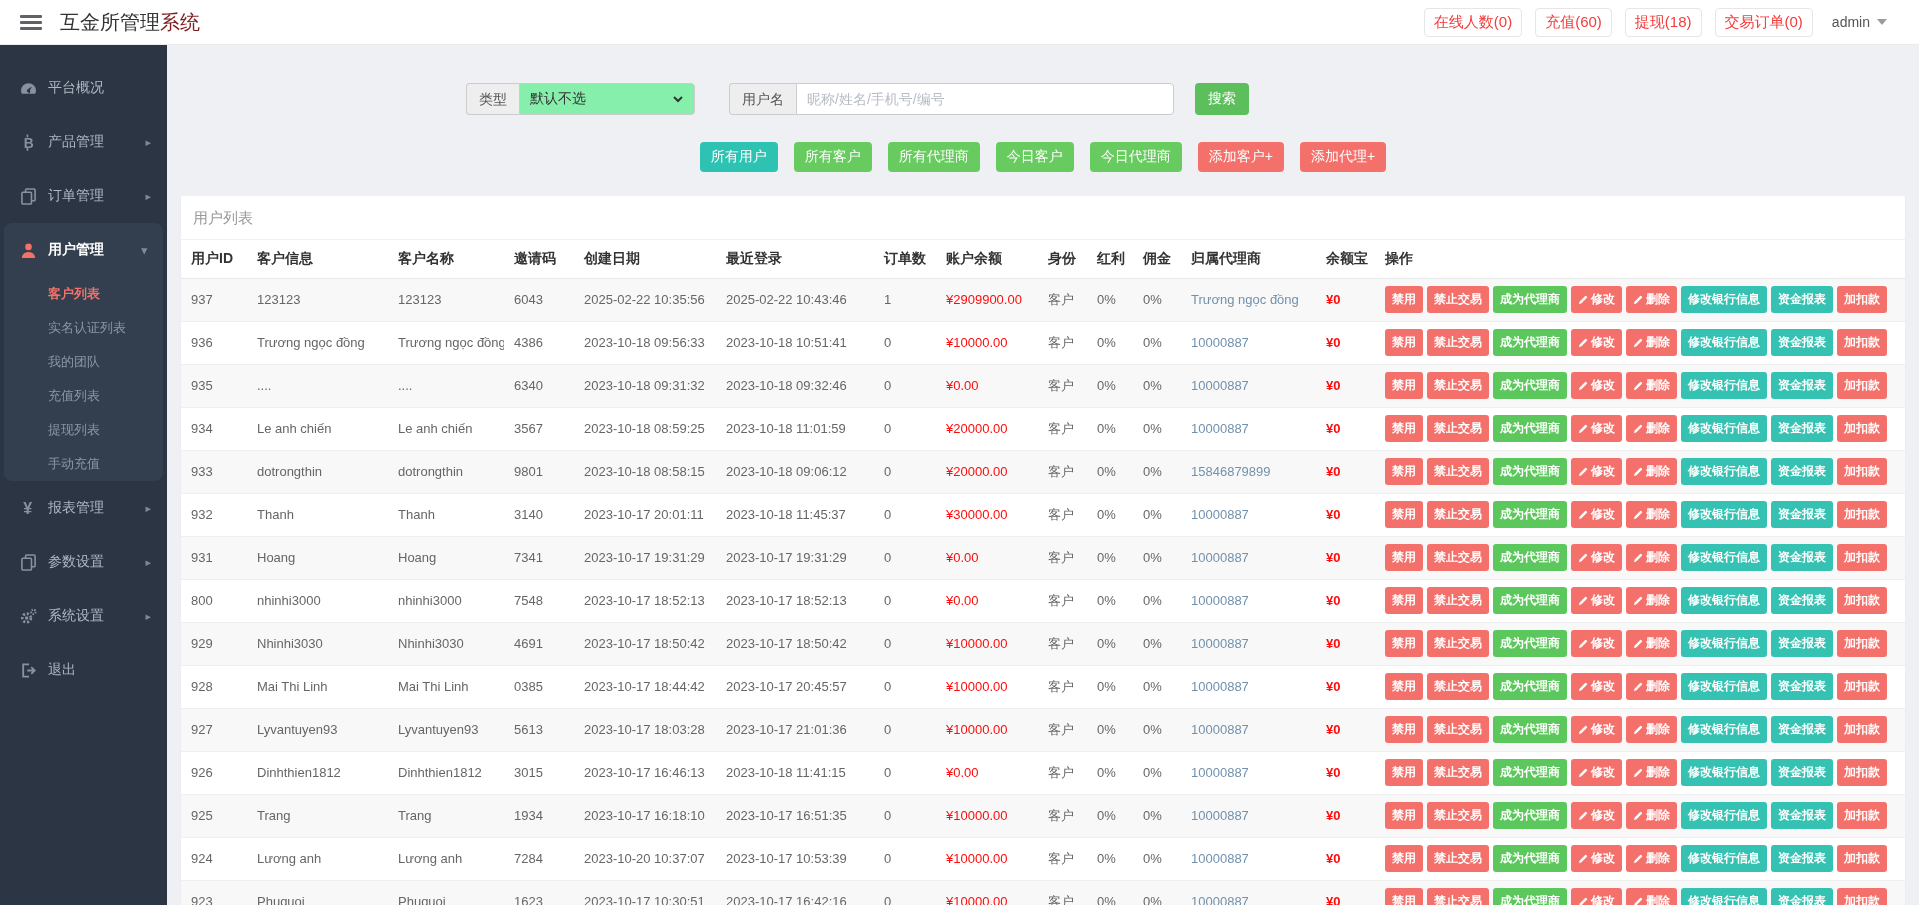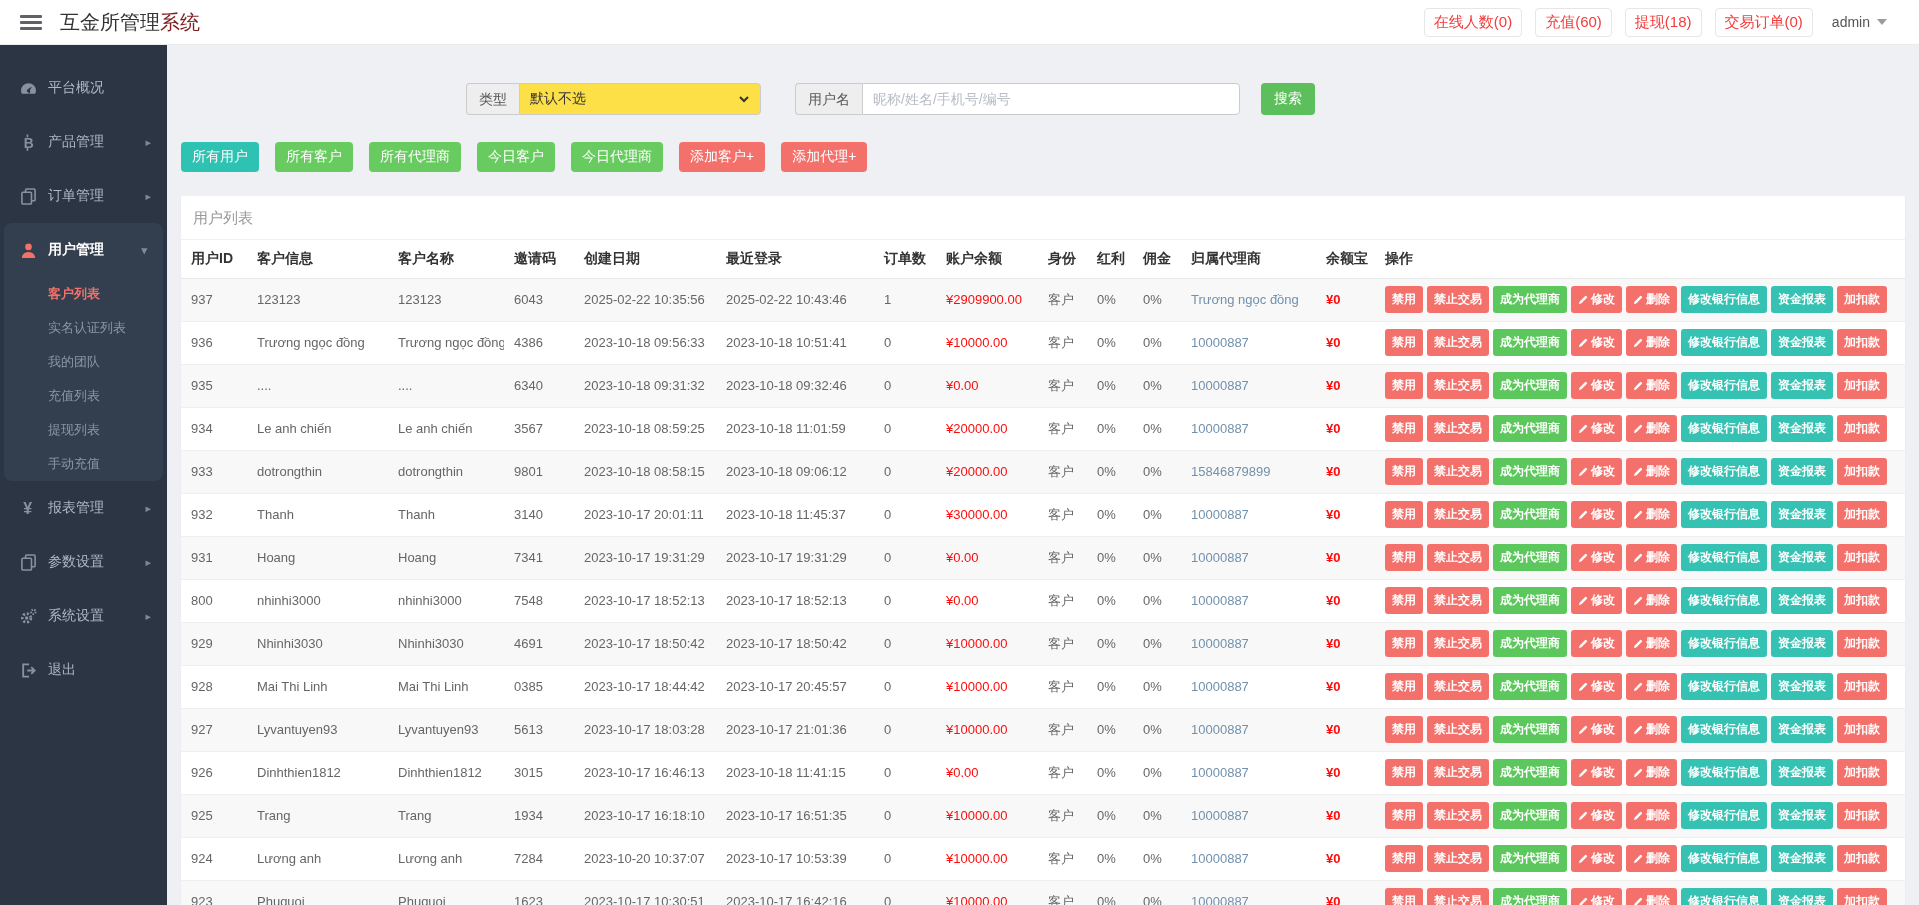--- a/index.html
+++ b/index.html
@@ -29,27 +29,27 @@
   .side-group .side-item { padding-left:16px; }
   .sub-item { height:34px; display:flex; align-items:center; padding-left:44px; font-size:13px; color:#8b96a3; cursor:pointer; }
   .sub-item.active { color:#f4716a; font-weight:bold; }
 
   
   .main { flex:1; padding:0 14px; overflow:hidden; }
 
   .filter-row { margin-top:38px; margin-left:285px; display:flex; align-items:center; }
   .input-group { display:flex; height:32px; }
   .addon { background:#eee; border:1px solid #ccc; border-right:none; border-radius:4px 0 0 4px; padding:0 12px; line-height:30px; font-size:14px; color:#555; white-space:nowrap; }
-  .select-box { width:242px; background:#fde047; border:1px solid #ccc; border-radius:0 4px 4px 0; display:flex; align-items:center; justify-content:space-between; padding:0 10px; font-size:14px; color:#333; cursor:pointer; }
+  .select-box { width:176px; background:#86efac; border:1px solid #ccc; border-radius:0 4px 4px 0; display:flex; align-items:center; justify-content:space-between; padding:0 10px; font-size:14px; color:#333; cursor:pointer; }
   .text-input { width:378px; background:#fff; border:1px solid #ccc; border-radius:0 4px 4px 0; padding:0 10px; font-size:14px; color:#333; outline:none; }
   .text-input::placeholder { color:#b8bcc4; }
   .grp2 { margin-left:34px; }
   .search-btn { margin-left:21px; height:32px; padding:0 13px; background:#5cbf5c; border:none; border-radius:4px; color:#fff; font-size:14px; cursor:pointer; font-family:inherit; }
 
-  .quick-row { margin-top:27px; display:flex; gap:16px; }
+  .quick-row { margin-top:27px; display:flex; gap:16px;justify-content:center; }
   .quick-btn { height:30px; padding:0 11px; border:none; border-radius:4px; color:#fff; font-size:14px; cursor:pointer; white-space:nowrap; font-family:inherit; }
   .quick-btn.teal { background:#2ec2b3; }
   .quick-btn.green { background:#68cb5f; }
   .quick-btn.red { background:#f4706b; }
 
   .panel { margin-top:24px; background:#fff; border-radius:2px; box-shadow:0 1px 2px rgba(0,0,0,0.06); }
   .panel-header { height:44px; line-height:44px; padding-left:12px; font-size:15px; color:#999; border-bottom:1px solid #f0f0f0; }
 
   table { width:100%; border-collapse:collapse; table-layout:fixed; }
   th { height:38px; padding:0 10px; text-align:left; font-size:14px; font-weight:bold; color:#333; border-bottom:1px solid #e8e8e8; white-space:nowrap; overflow:hidden; }

